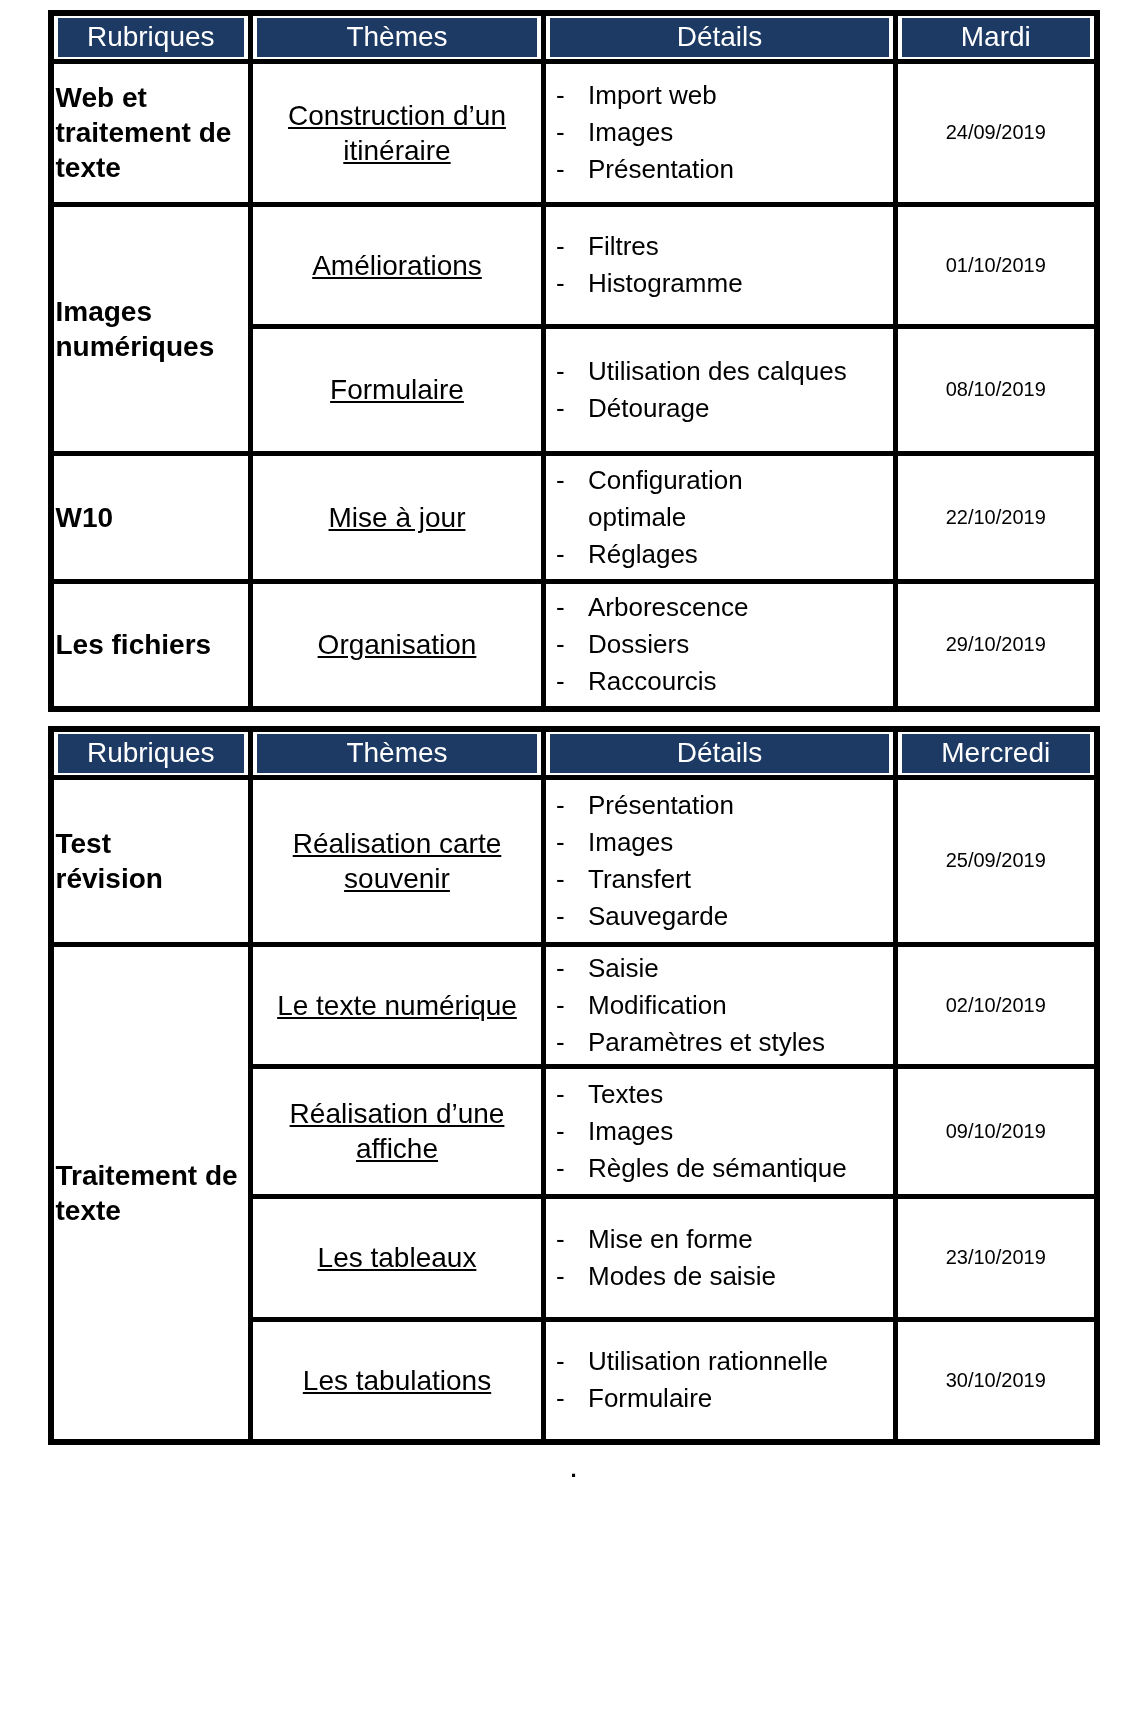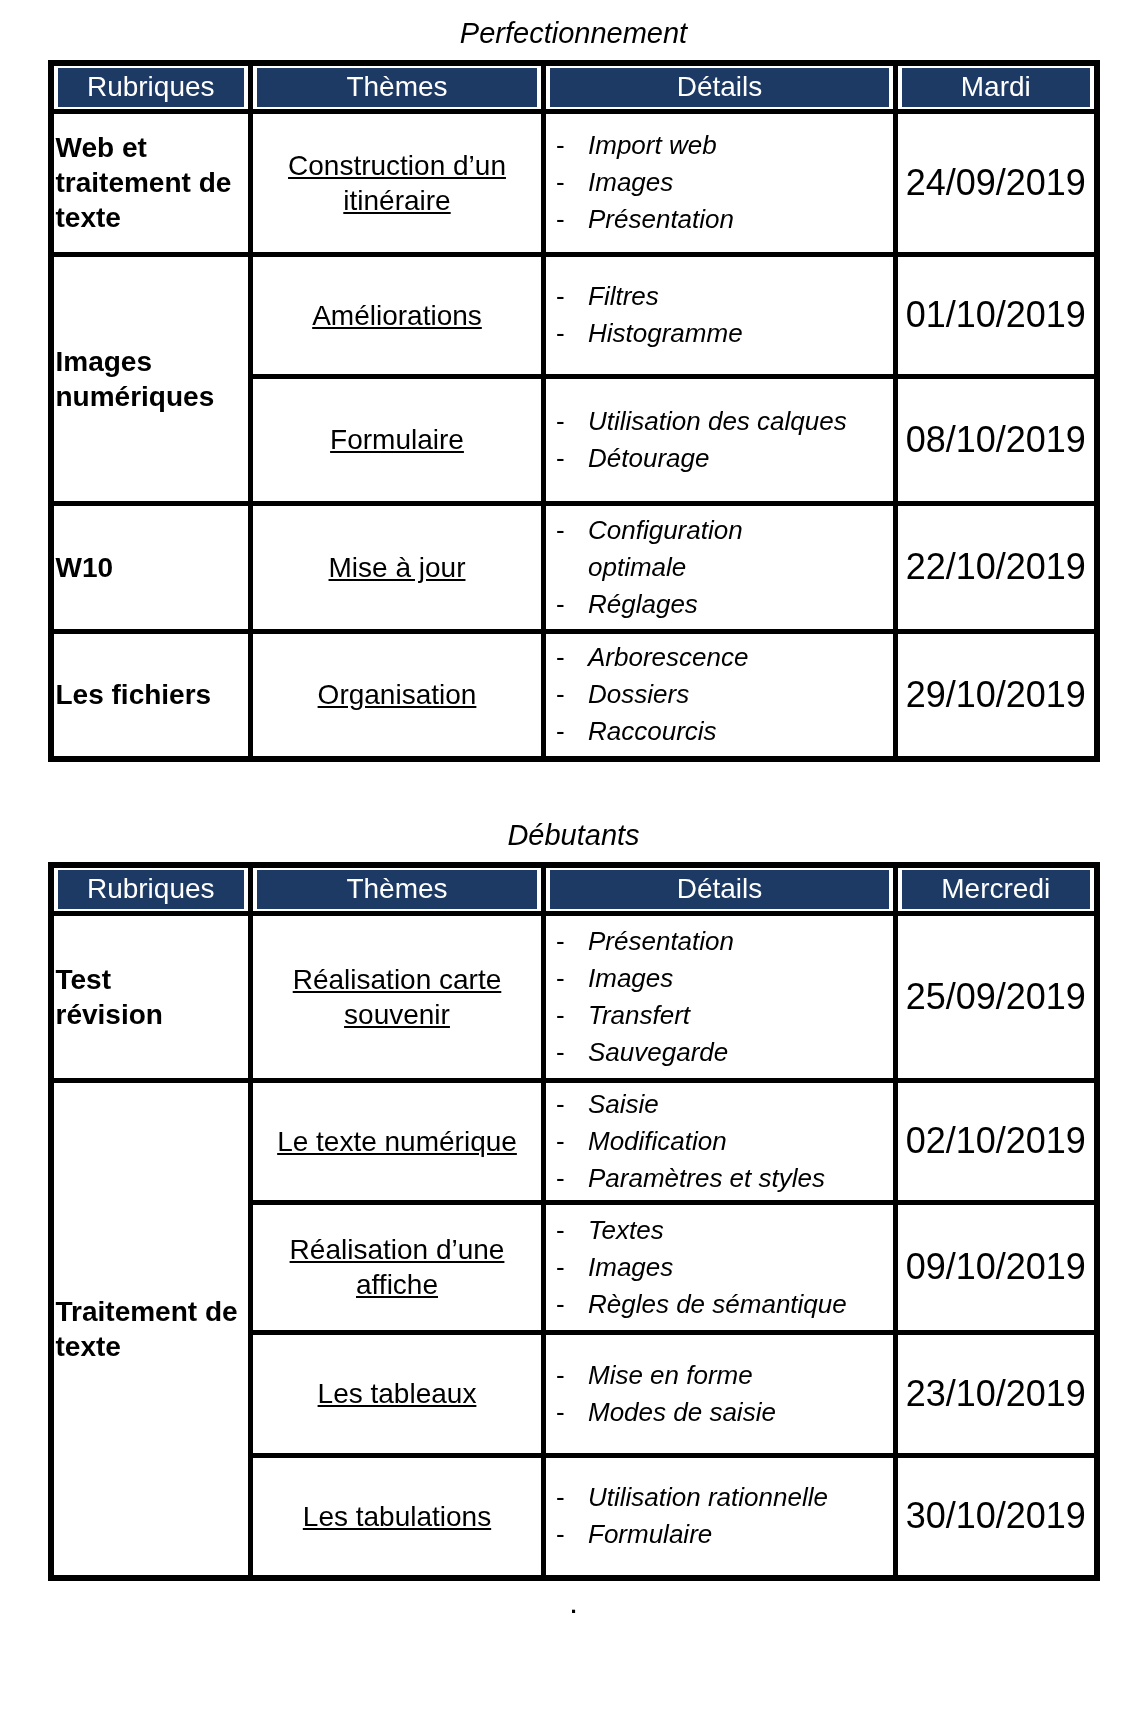--- a/index.html
+++ b/index.html
@@ -63,22 +63,22 @@
     font-size:28px;
     line-height:35px;
     white-space:pre-line;
     padding:2px 4px;
     text-decoration:underline;
   }
   td.details{padding:8px 4px 8px 8px;font-size:26px;}
   td.details ul{list-style:none;margin:0;padding:0;}
   td.details li{display:flex;line-height:37px;align-items:flex-start;}
   td.details .dash{flex:0 0 40px;padding-left:8px;}
-  td.details .dtxt{white-space:pre-line;flex:1 1 auto;font-style:italic;}
-  td.date{text-align:center;font-size:36px;}
+  td.details .dtxt{white-space:pre-line;flex:1 1 auto;}
+  td.date{text-align:center;font-size:20px;}
   
   .t1r1{height:143px}.t1r2{height:122px}.t1r3{height:127px}.t1r4{height:128px}.t1r5{height:128px}
   .t2r1{height:167px}.t2r2{height:122px}.t2r3{height:130px}.t2r4{height:123px}.t2r5{height:123px}
   .dot-line{
     margin-top:14px;
     text-align:center;
     font-size:22px;
     font-weight:bold;
     line-height:22px;
   }
@@ -88,21 +88,20 @@
     font-size:30px;
     font-weight:bold;
     font-style:italic;
   }
 </style>
 </head>
 <body>
 
 <div class="page">
 
-  <div class="doc-title">Perfectionnement</div>
 
   <table class="sched">
     <colgroup>
       <col class="c-rub">
         <col class="c-theme">
         <col class="c-det">
         <col class="c-date">
     </colgroup>
     <thead>
       <tr>
@@ -202,21 +201,20 @@
                 <span class="dash">-</span>
                 <span class="dtxt">Raccourcis</span>
               </li>
           </ul>
         </td>
         <td class="date">29/10/2019</td>
       </tr>
     </tbody>
   </table>
 
-  <div class="doc-title second">Débutants</div>
 
   <table class="sched">
     <colgroup>
       <col class="c-rub">
         <col class="c-theme">
         <col class="c-det">
         <col class="c-date">
     </colgroup>
     <thead>
       <tr>

